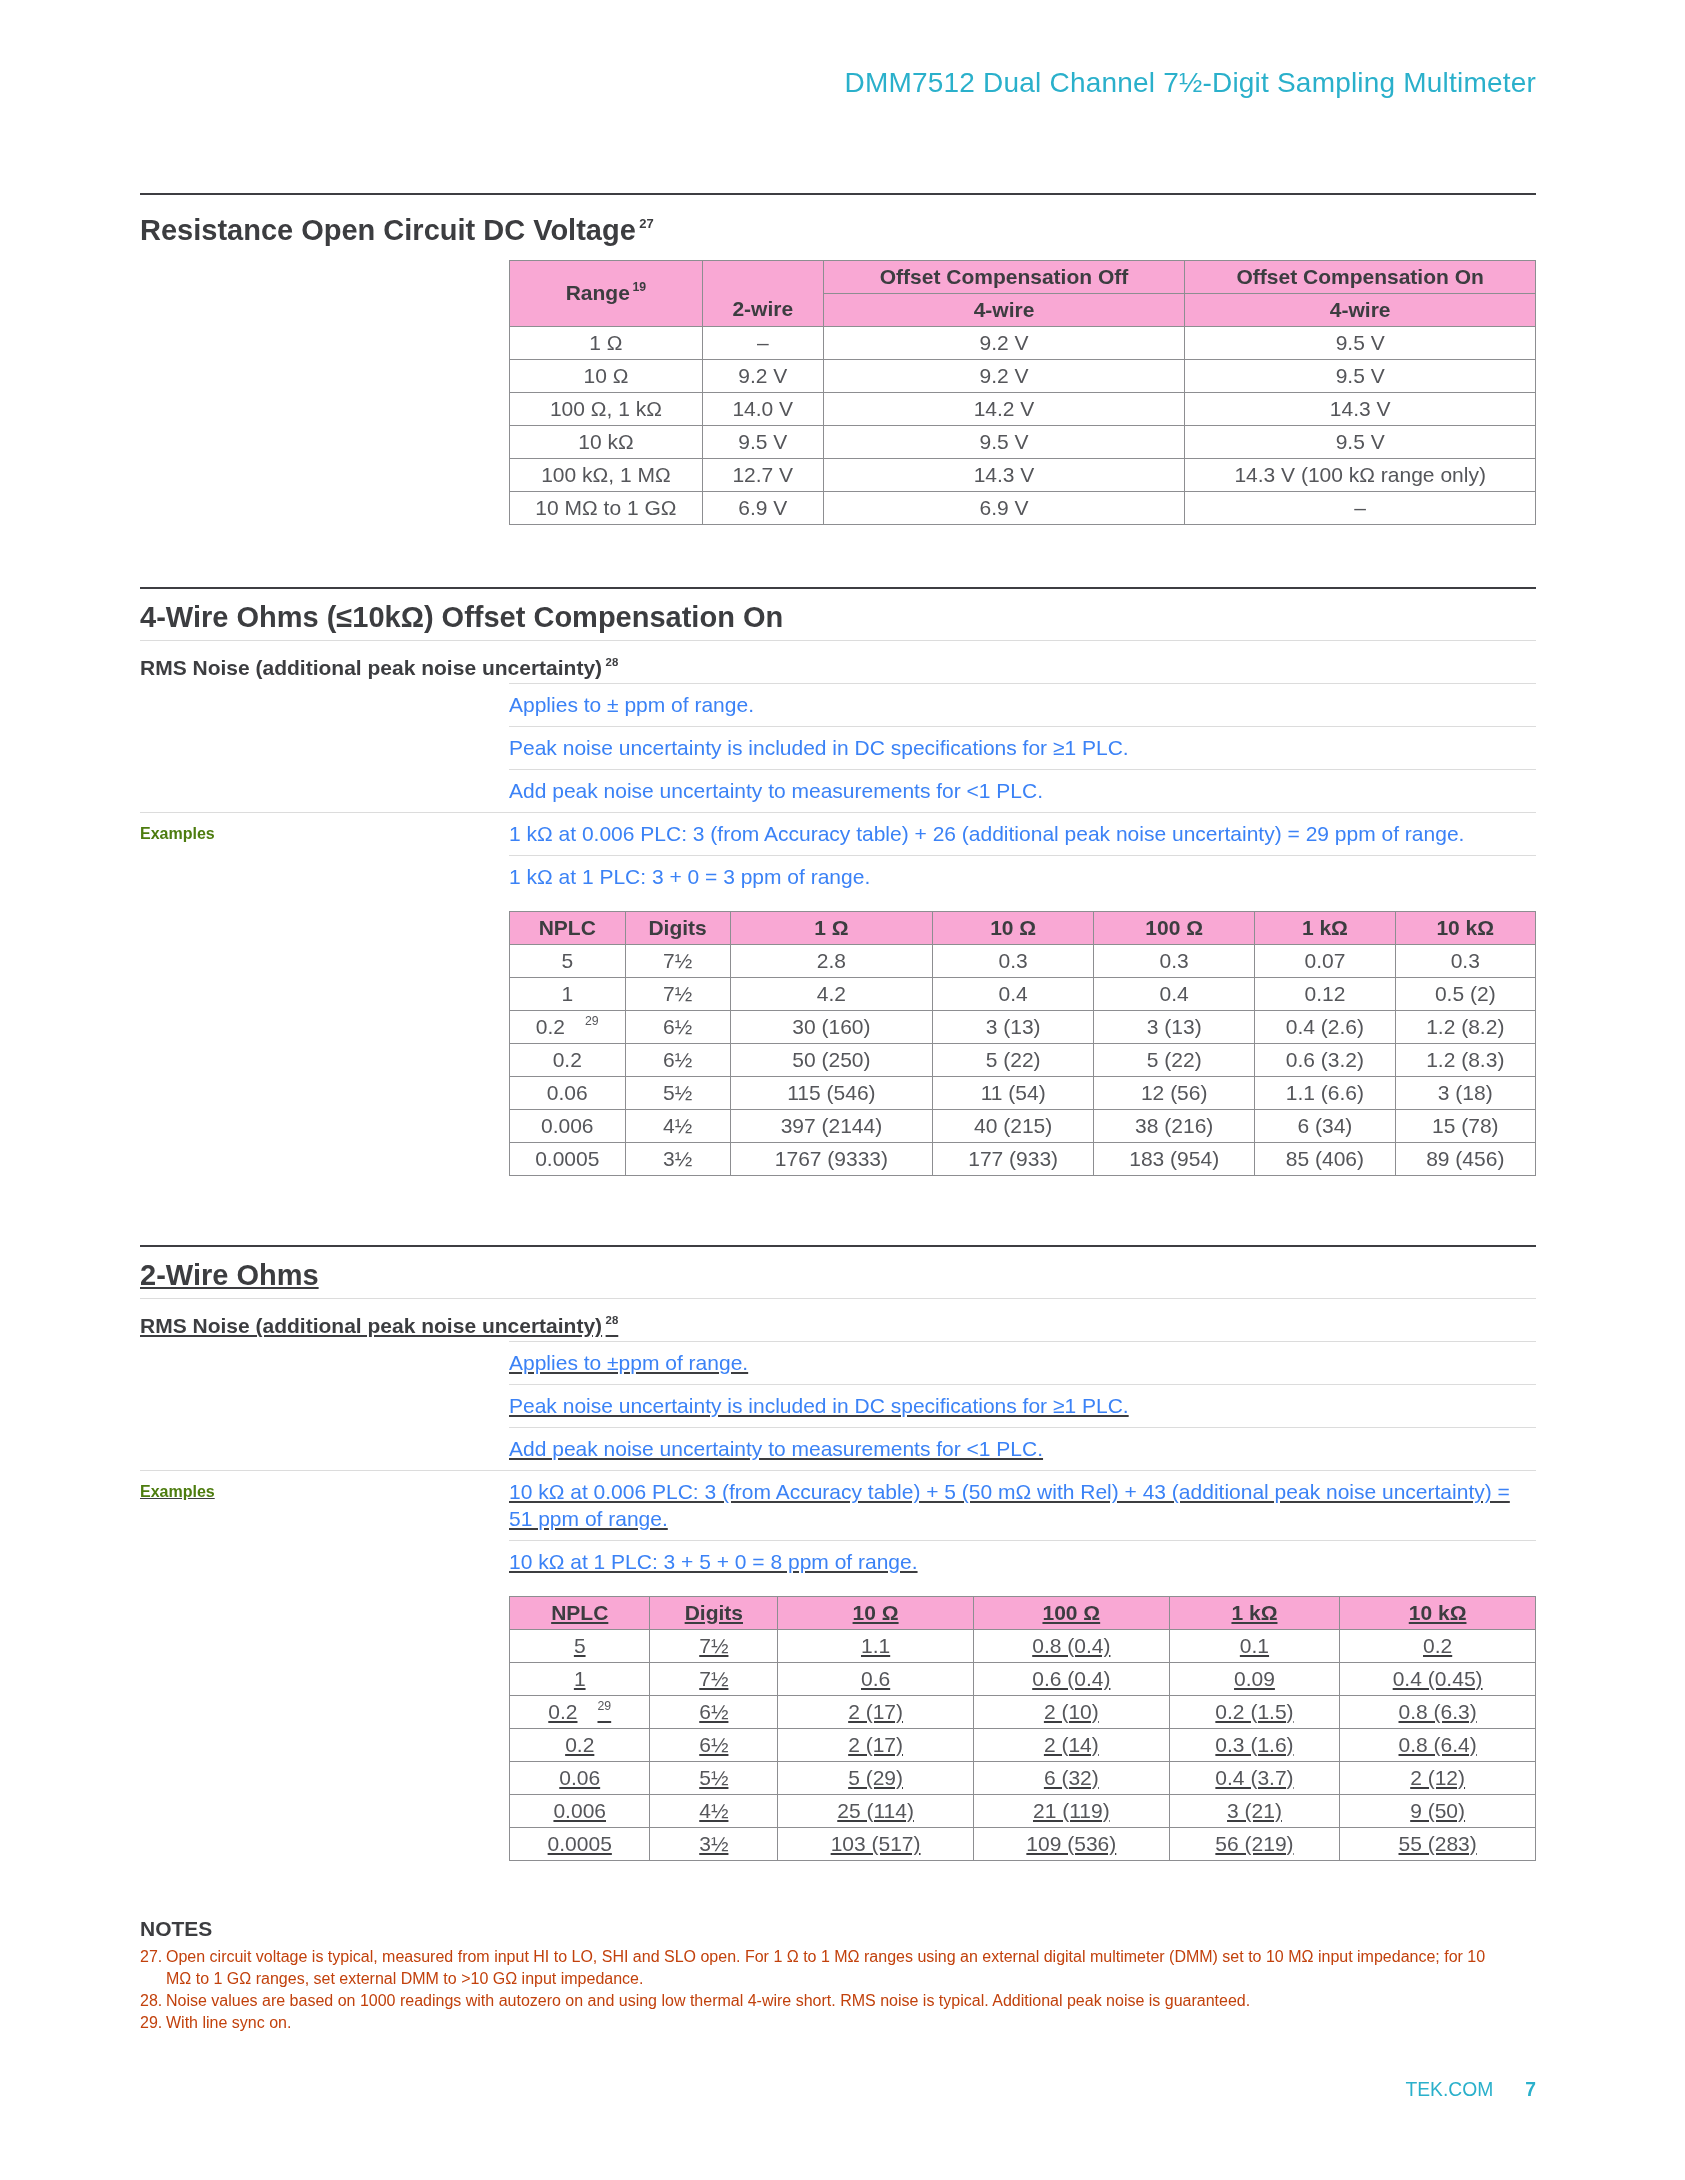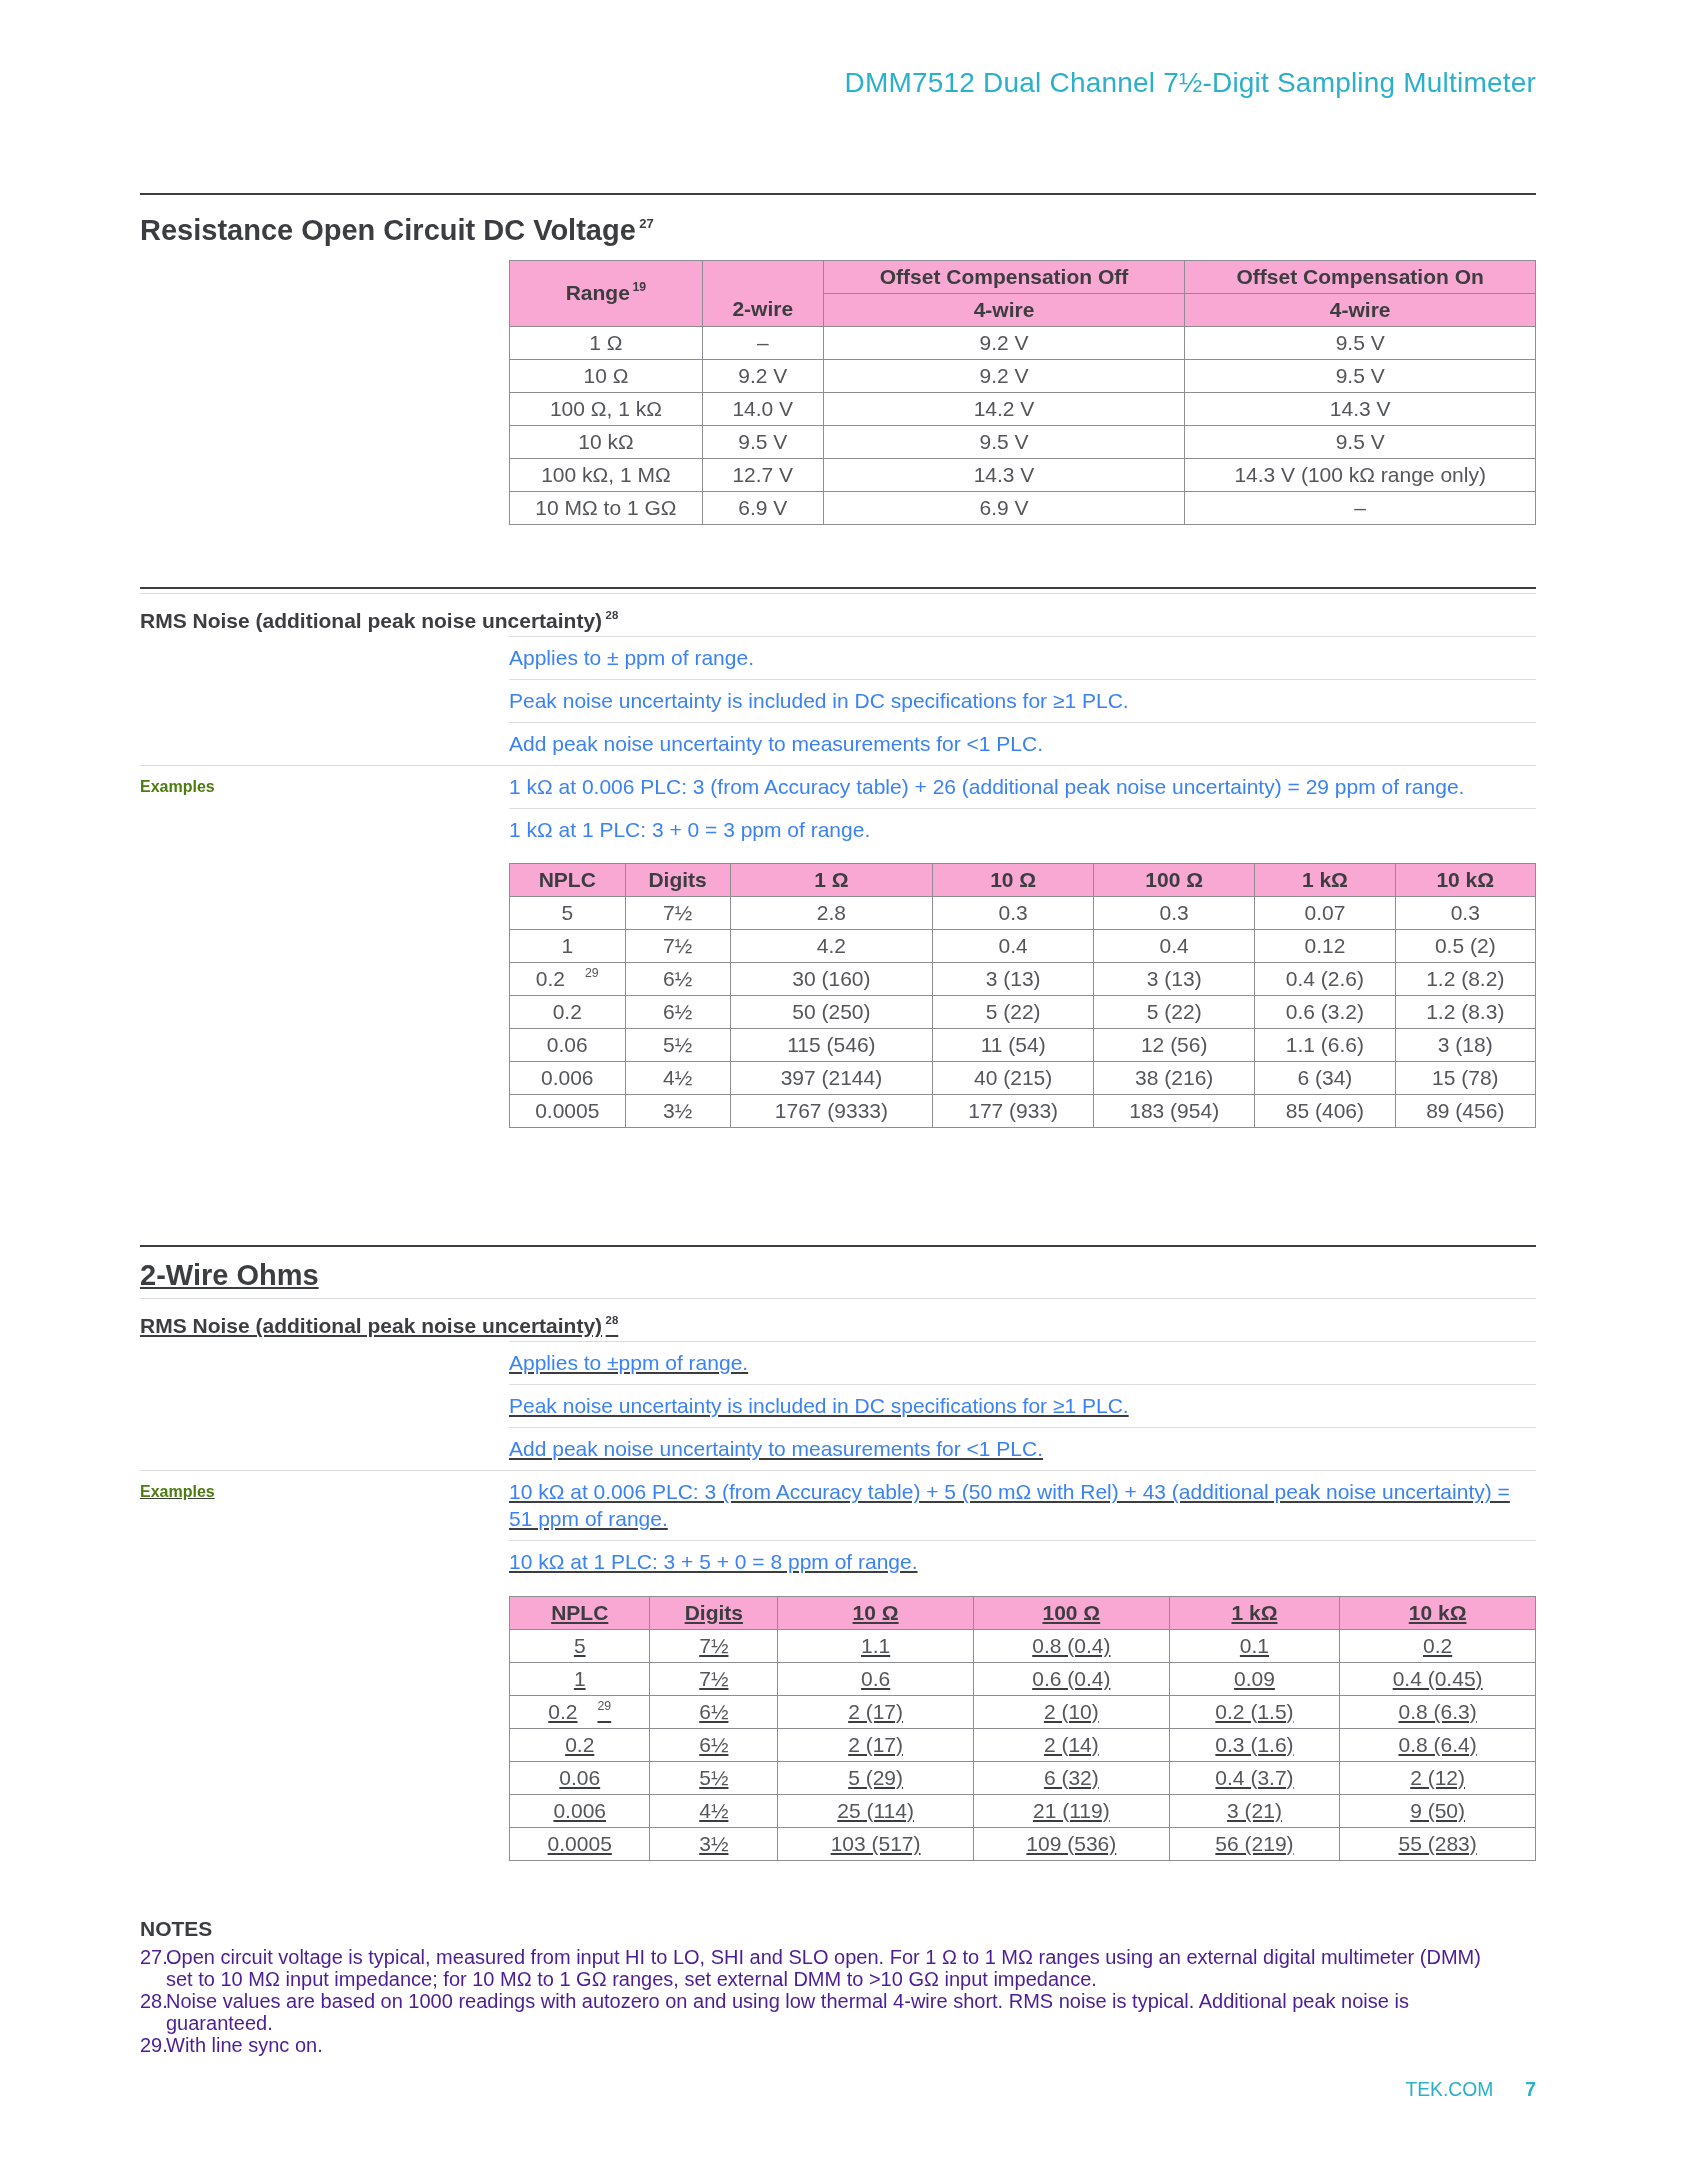--- a/index.html
+++ b/index.html
@@ -40,21 +40,21 @@
     font-size: 21px; color: #55565a;
   }
   table.spec th, table.spec td {
     border: 1.8px solid #8d8e91; text-align: center; height: 32px; padding: 0;
   }
   table.spec th { background: #f9a8d4; font-weight: bold; color: #3c3d40; }
   table.spec td sup { font-size: 12.3px; vertical-align: 8.8px; margin-left: 20px; }
   table.spec th sup { font-size: 12.3px; vertical-align: 8.8px; margin-left: 2.6px; }
   .notes { position: absolute; left: 140px; top: 1917px; width: 1369px; }
   .notes-title { font-size: 21px; font-weight: bold; color: #3c3d40; margin-bottom: 5.3px; }
-  .note { font-size: 20px; color: #4c1d95; line-height: 22px; display: flex; }
+  .note { font-size: 16px; color: #c2410c; line-height: 22px; display: flex; }
   .note .num { width: 26px; flex: none; }
   .footer { position: absolute; top: 2079px; right: 149px; font-size: 19.3px; color: #2ab0cb; }
   .footer .page-num { margin-left: 32px; font-weight: bold; }
 </style>
 </head>
 <body>
 
 <div class="page-header">DMM7512 Dual Channel 7½-Digit Sampling Multimeter</div>
 
 <div class="content" style="top:193px;">
@@ -115,20 +115,21 @@
           <td>6.9 V</td>
           <td>6.9 V</td>
           <td>–</td>
         </tr>
       </tbody>
   </table>
 </div>
 
 <div class="content" style="top:587px;">
   <div class="section-rule"></div>
+  <div class="section-title"><span>4-Wire Ohms (≤10kΩ) Offset Compensation On</span></div>
   <div class="thin-rule" style="margin-top:3.5px;"></div>
   <div class="subhead"><span>RMS Noise (additional peak noise uncertainty)</span><sup>28</sup></div>
   <div class="text-row indent">
       <div class="value">Applies to ± ppm of range.</div>
     </div>
   <div class="text-row indent">
       <div class="value">Peak noise uncertainty is included in DC specifications for ≥1 PLC.</div>
     </div>
   <div class="text-row indent">
       <div class="value">Add peak noise uncertainty to measurements for &lt;1 PLC.</div>

